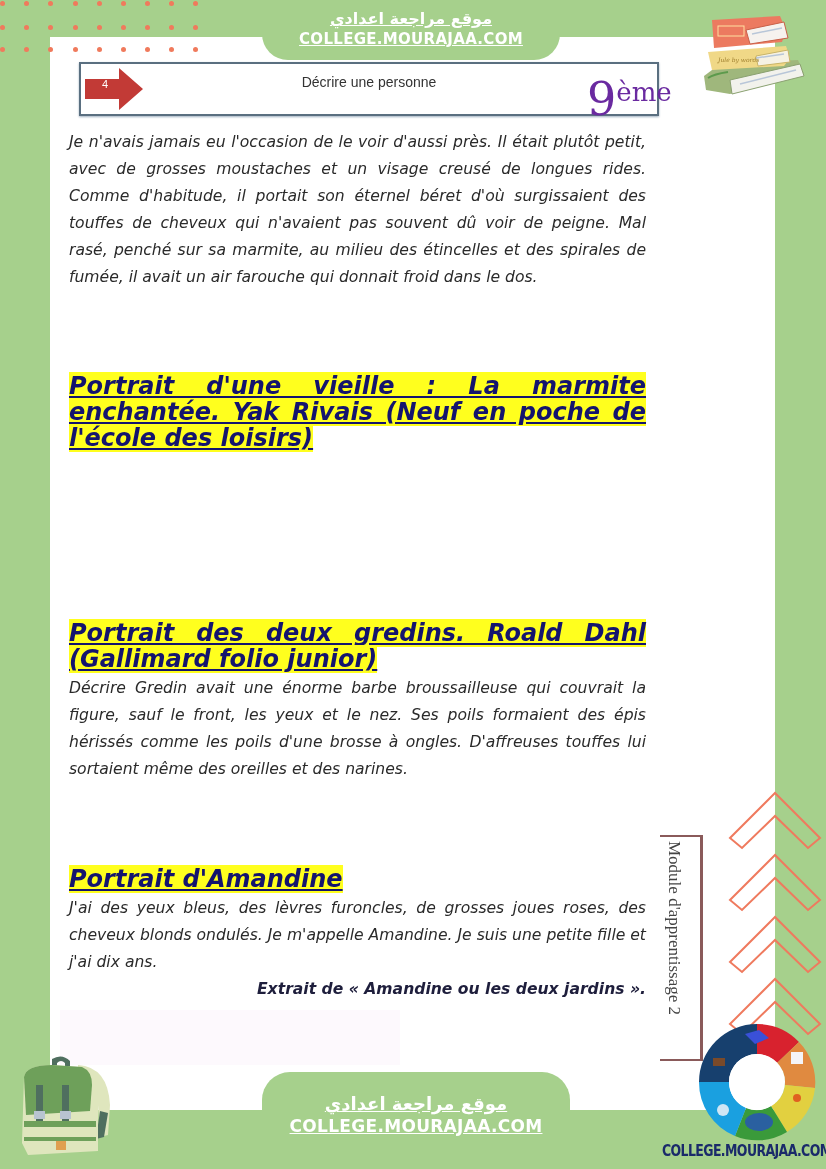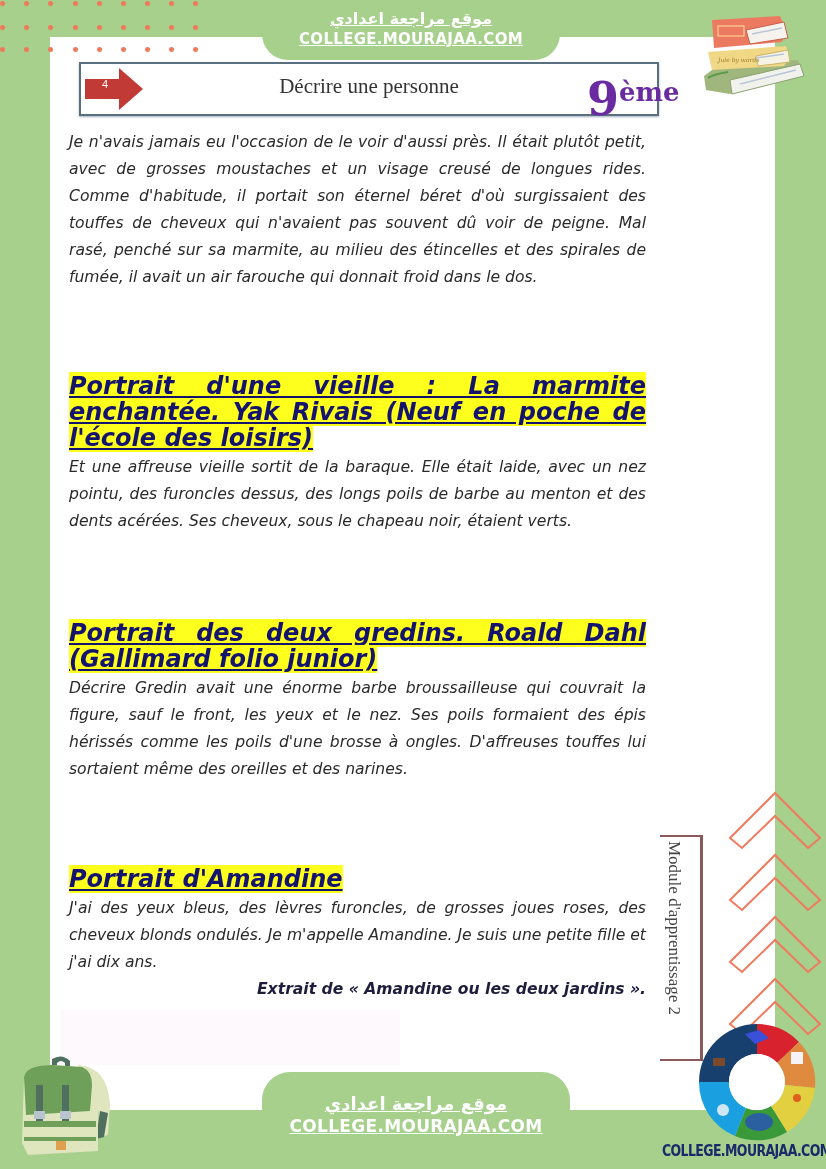--- a/index.html
+++ b/index.html
@@ -11,22 +11,22 @@
   .tab-top { position:absolute; left:262px; top:0; width:298px; height:60px; background:#a6d08c; border-radius:0 0 26px 26px; text-align:center; color:#fff; }
   .tab-bottom { position:absolute; left:262px; top:1072px; width:308px; height:97px; background:#a6d08c; border-radius:28px 28px 0 0; text-align:center; color:#fff; }
   .tab-ar { font-size:16px; font-weight:bold; text-decoration:underline; line-height:20px; display:block; }
   .tab-url { font-size:15px; font-weight:bold; text-decoration:underline; letter-spacing:0.3px; line-height:20px; display:block; }
   .tab-top .tab-ar { margin-top:9px; }
   .tab-bottom .tab-ar { margin-top:22px; font-size:18px; }
   .tab-bottom .tab-url { font-size:17px; line-height:24px; }
   .header-box { position:absolute; left:79px; top:62px; width:576px; height:50px; border:2px solid #5a6f80; box-shadow:0 1px 2px #a0b0c0; background:#fff; }
   .arrow { position:absolute; left:4px; top:4px; width:60px; height:42px; }
   .arrow-num { position:absolute; left:21px; top:14px; font-size:11px; color:#fff; font-family:"Liberation Sans", sans-serif; }
-  .header-title { position:absolute; left:0; right:0; top:10px; text-align:center; font-size:21px; color:#333; font-family:Liberation Serif, serif; }
-  .grade { position:absolute; left:587px; top:76px; color:#6a2aa0; font-family:"DejaVu Serif", serif; font-weight:bold; }
+  .header-title { position:absolute; left:0; right:0; top:10px; text-align:center; font-size:14px; color:#333; font-family:Liberation Sans, sans-serif; }
+  .grade { position:absolute; left:587px; top:76px; color:#6a2aa0; font-family:"DejaVu Serif", serif; font-weight:normal; }
   .grade-num { font-size:46px; line-height:46px; vertical-align:baseline; }
   .grade-sup { font-size:26px; position:relative; top:-14px; }
   .content { position:absolute; left:69px; width:577px; }
   .para { font-style:italic; font-size:15.6px; line-height:27px; color:#2a2a2a; text-align:justify; text-align-last:left; margin:0; font-family:"DejaVu Sans", sans-serif; }
   .heading { font-style:italic; font-weight:bold; font-size:24px; line-height:26px; color:#14146e; text-decoration:underline; text-align:justify; text-align-last:left; margin:0; font-family:"DejaVu Sans", sans-serif; }
   .heading span { background:#ffff1e; }
   .credit { font-style:italic; font-weight:bold; font-size:15.6px; color:#1e1e3c; text-align:right; margin:0; line-height:26px; }
   .module-box { position:absolute; left:660px; top:835px; width:40px; height:222px; border-top:2px solid #8a5a5a; border-right:3px solid #8a5a5a; border-bottom:2px solid #8a5a5a; }
   .module-label { position:absolute; left:4px; top:4px; writing-mode:vertical-rl; font-family:"Liberation Serif", serif; font-size:17px; color:#444; white-space:nowrap; }
   .chevrons { position:absolute; left:728px; top:790px; width:95px; height:260px; }
@@ -105,21 +105,20 @@
 <div class="grade">
   <span class="grade-num">9</span><span class="grade-sup">ème</span>
 </div>
 
 <div class="content" style="top:129px;">
   <p class="para">Je n'avais jamais eu l'occasion de le voir d'aussi près. Il était plutôt petit, avec de grosses moustaches et un visage creusé de longues rides. Comme d'habitude, il portait son éternel béret d'où surgissaient des touffes de cheveux qui n'avaient pas souvent dû voir de peigne. Mal rasé, penché sur sa marmite, au milieu des étincelles et des spirales de fumée, il avait un air farouche qui donnait froid dans le dos.</p>
 </div>
 
 <div class="content" style="top:373px;">
   <p class="heading"><span>Portrait d'une vieille : La marmite enchantée. Yak Rivais (Neuf en poche de l'école des loisirs)</span></p>
-  <p class="para" style="margin-top:3px;">Et une affreuse vieille sortit de la baraque. Elle était laide, avec un nez pointu, des furoncles dessus, des longs poils de barbe au menton et des dents acérées. Ses cheveux, sous le chapeau noir, étaient verts.</p>
 </div>
 
 <div class="content" style="top:620px;">
   <p class="heading"><span>Portrait des deux gredins. Roald Dahl (Gallimard folio junior)</span></p>
   <p class="para" style="margin-top:3px;">Décrire Gredin avait une énorme barbe broussailleuse qui couvrait la figure, sauf le front, les yeux et le nez. Ses poils formaient des épis hérissés comme les poils d'une brosse à ongles. D'affreuses touffes lui sortaient même des oreilles et des narines.</p>
 </div>
 
 <div class="content" style="top:866px;">
   <p class="heading"><span>Portrait d'Amandine</span></p>
   <p class="para" style="margin-top:3px;">J'ai des yeux bleus, des lèvres furoncles, de grosses joues roses, des cheveux blonds ondulés. Je m'appelle Amandine. Je suis une petite fille et j'ai dix ans.</p>

